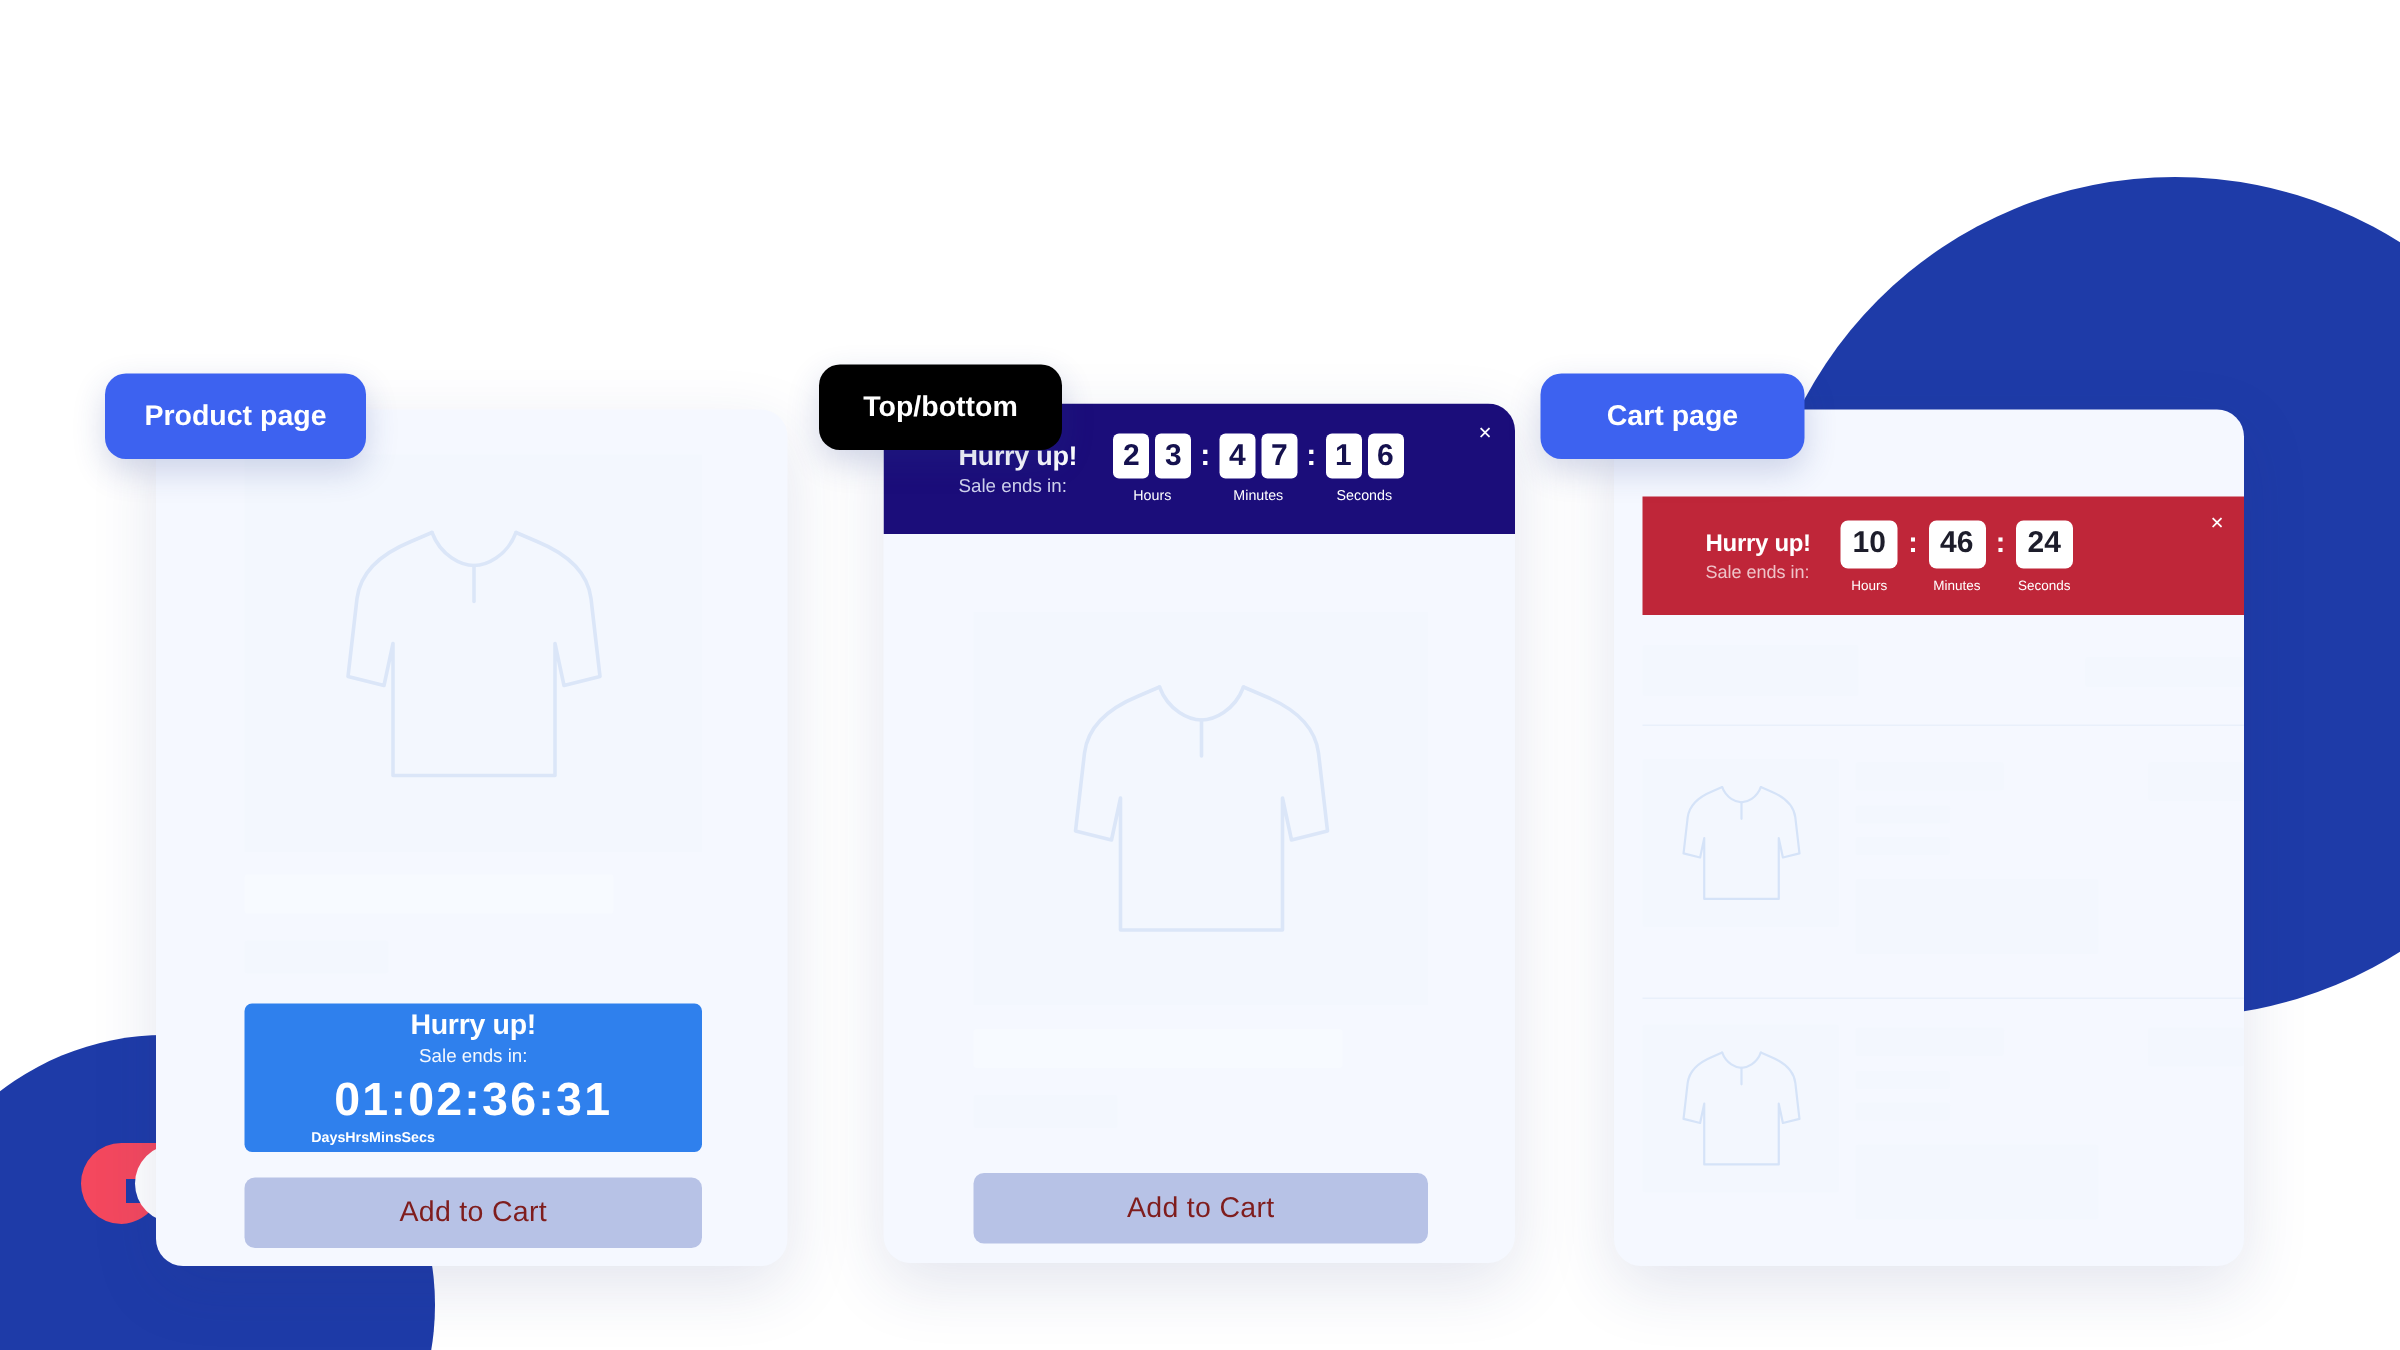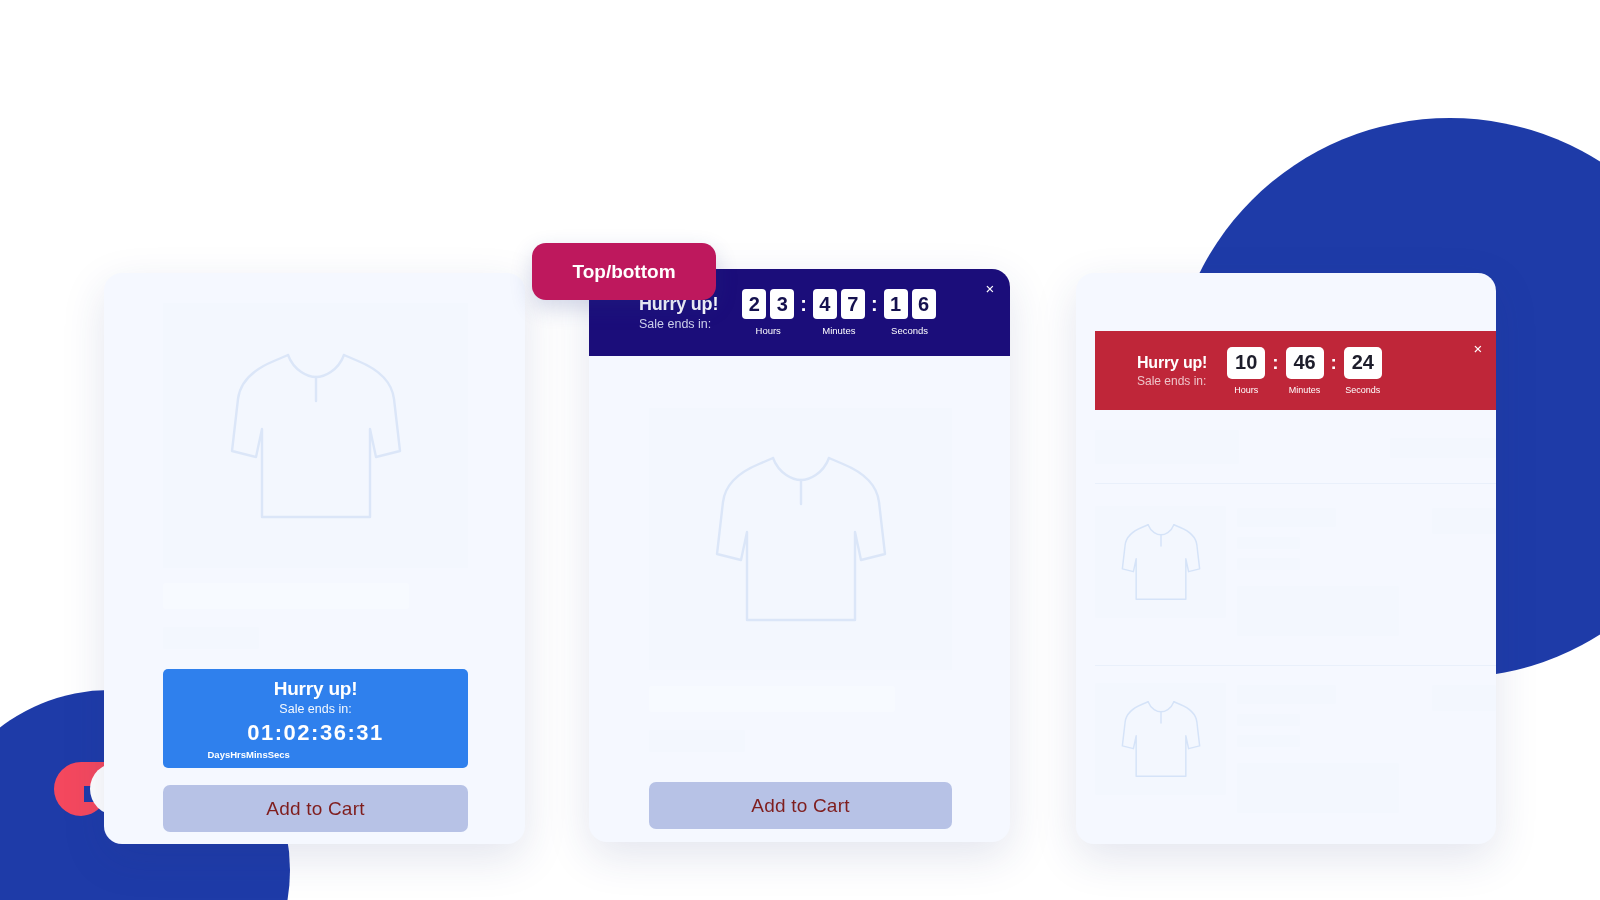--- a/index.html
+++ b/index.html
@@ -39,21 +39,21 @@
   
   .badge {
     position: absolute;
     display: flex; align-items: center; justify-content: center;
     border-radius: 14px;
     color: #ffffff; font-size: 19px; font-weight: 700;
     box-shadow: 0 8px 22px rgba(40,60,140,.20);
     z-index: 40;
   }
   #badge-product { left: 70px;   top: 249px; width: 174px; height: 57px; background: #3d62f0; }
-  #badge-topbot  { left: 532px;  top: 243px; width: 184px; height: 57px; background: #be185d; }
+  #badge-topbot  { left: 546px;  top: 243px; width: 162px; height: 57px; background: #000000; }
   #badge-cart    { left: 1027px; top: 249px; width: 176px; height: 57px; background: #3d62f0; }
 
   
   .card {
     position: absolute;
     background: #f5f8ff;
     border-radius: 18px;
     box-shadow: 0 14px 44px rgba(40,55,120,.13);
     overflow: hidden;
   }
@@ -83,21 +83,21 @@
   #card-product .p-b2   { position:absolute; left: 59px; top: 354px; width: 96px;  height: 22px; }
   .timer-blue {
     position:absolute; left: 59px; top: 396px; width: 305px; height: 99px;
     background: #2f80ed; border-radius: 5px;
     display:flex; flex-direction:column; align-items:center; justify-content:center;
     color:#fff;
   }
   .timer-blue .tb-title { font-size: 19px; font-weight: 700; letter-spacing:-.2px; }
   .timer-blue .tb-sub   { font-size: 12.5px; font-weight: 400; margin-top: 2px; opacity:.95; }
   .timer-blue .tb-clock {
-    font-size: 22px; font-weight: 700; letter-spacing: 1.5px;
+    font-size: 31px; font-weight: 700; letter-spacing: 1.5px;
     margin-top: 6px; line-height: 1;
   }
   .timer-blue .tb-units {
     display:flex; width: 216px; 
     font-size: 9.5px; font-weight: 700; margin-top: 5px;
   }
   #card-product .p-atc { position:absolute; left: 59px; top: 512px; width: 305px; height: 47px; }
 
   
   .timer-bar-navy {
@@ -162,20 +162,23 @@
   <div class="logo-mark">
     <svg width="108" height="62" viewBox="0 0 108 62" xmlns="http://www.w3.org/2000/svg">
       <path d="M33 4 A27 27 0 1 0 33 58 A27 27 0 0 0 56 44 L36 44 L36 28 L60 28 L60 4 Z" fill="#f4485e"></path>
       <circle cx="68" cy="31" r="26" fill="#ffffff"></circle>
       <circle cx="68" cy="31" r="12" fill="#eef2fb"></circle>
       <rect x="82" y="0" width="26" height="62" fill="#ffffff"></rect>
     </svg>
   </div>
 
 
+  <div class="badge" id="badge-product">
+    <span>Product page</span>
+  </div>
 
   <div class="card" id="card-product">
 
     <div class="p-img shirt-box">
       <svg class="shirt-svg" width="200" height="190" viewBox="0 0 200 190">
         <g fill="none" stroke="#dbe6f8" stroke-width="2.4" stroke-linejoin="round" stroke-linecap="round">
           <path d="M72 14 L58 20 C36 29 24 42 22 58 L16 110 L40 116 L46 88 L46 176 L154 176 L154 88 L160 116 L184 110 L178 58 C176 42 164 29 142 20 L128 14"></path>
           <path d="M72 14 C78 30 92 36 100 36 C108 36 122 30 128 14"></path>
           <path d="M100 36 L100 60"></path>
         </g>
@@ -256,20 +259,23 @@
     </div>
 
     <div class="t-b1 skel-lite"></div>
     <div class="t-b2 skel"></div>
 
     <div class="t-atc atc-btn">
       <span>Add to Cart</span>
     </div>
   </div>
 
+  <div class="badge" id="badge-cart">
+    <span>Cart page</span>
+  </div>
 
   <div class="card" id="card-cart">
 
     <div class="timer-bar-red">
       <div class="red-text">
         <div class="rt-title">Hurry up!</div>
         <div class="rt-sub">Sale ends in:</div>
       </div>
 
       <div class="red-groups">

